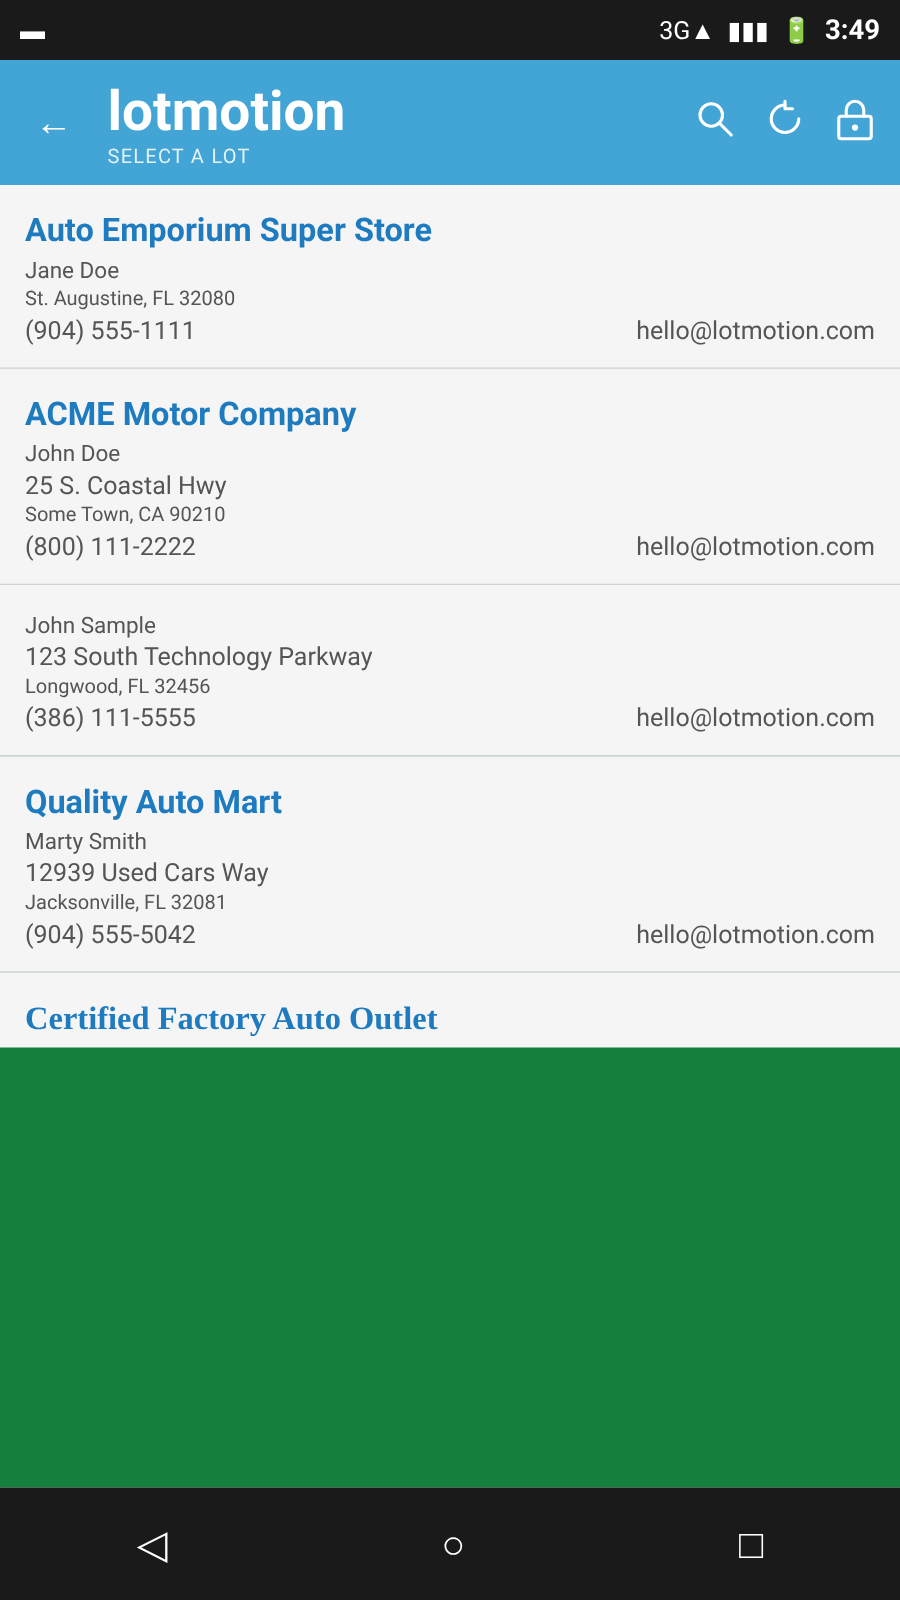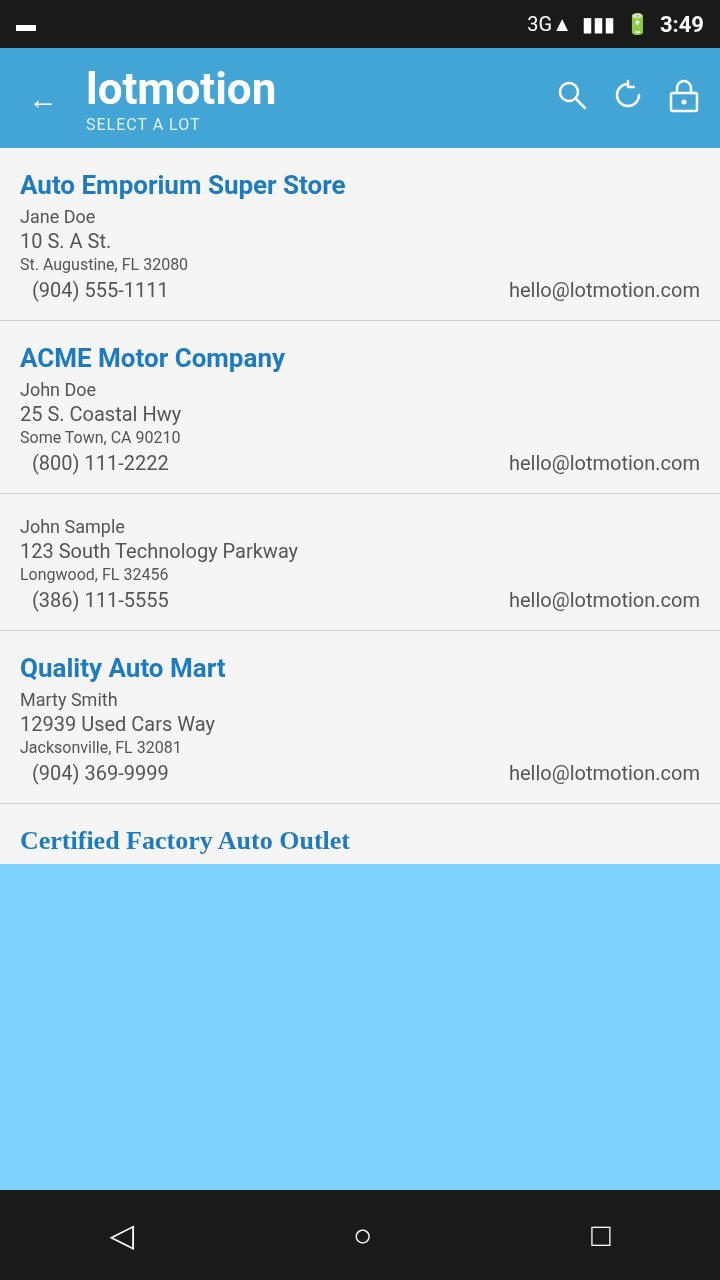--- a/index.html
+++ b/index.html
@@ -71,21 +71,21 @@
     }
     .header-icon {
       color: white;
       font-size: 28px;
       cursor: pointer;
     }
 
     
     .lot-list {
       flex: 1;
-      background: #7dd3fc;
+      background: #15803d;
     }
     .lot-item {
       background: #f5f5f5;
       padding: 22px 20px 18px 20px;
       border-bottom: 1px solid #d0d0d0;
       cursor: pointer;
     }
     .lot-name {
       color: #1e7bbf;
       font-size: 26px;
@@ -109,21 +109,20 @@
     }
     .lot-phone-row {
       display: flex;
       justify-content: space-between;
       align-items: center;
       margin-top: 4px;
     }
     .lot-phone {
       color: #555;
       font-size: 20px;
-      margin-left: 12px;
     }
     .lot-email {
       color: #555;
       font-size: 20px;
     }
 
     
     .lot-item-partial {
       background: #f5f5f5;
       padding: 22px 20px 0 20px;
@@ -185,21 +184,20 @@
       </svg>
     </span>
   </div>
 </div>
 
 <div class="lot-list">
 
   <div class="lot-item">
     <div class="lot-name">Auto Emporium Super Store</div>
     <div class="lot-contact">Jane Doe</div>
-    <div class="lot-address1">10 S. A St.</div>
     <div class="lot-address2">St. Augustine, FL 32080</div>
     <div class="lot-phone-row">
       <span class="lot-phone">(904) 555-1111</span>
       <span class="lot-email">hello@lotmotion.com</span>
     </div>
   </div>
 
   <div class="lot-item">
     <div class="lot-name">ACME Motor Company</div>
     <div class="lot-contact">John Doe</div>
@@ -220,21 +218,21 @@
       <span class="lot-email">hello@lotmotion.com</span>
     </div>
   </div>
 
   <div class="lot-item">
     <div class="lot-name">Quality Auto Mart</div>
     <div class="lot-contact">Marty Smith</div>
     <div class="lot-address1">12939 Used Cars Way</div>
     <div class="lot-address2">Jacksonville, FL 32081</div>
     <div class="lot-phone-row">
-      <span class="lot-phone">(904) 369-9999</span>
+      <span class="lot-phone">(904) 555-5042</span>
       <span class="lot-email">hello@lotmotion.com</span>
     </div>
   </div>
 
   <div class="lot-item-partial">
     <div class="lot-name">Certified Factory Auto Outlet</div>
   </div>
 
 </div>
 

